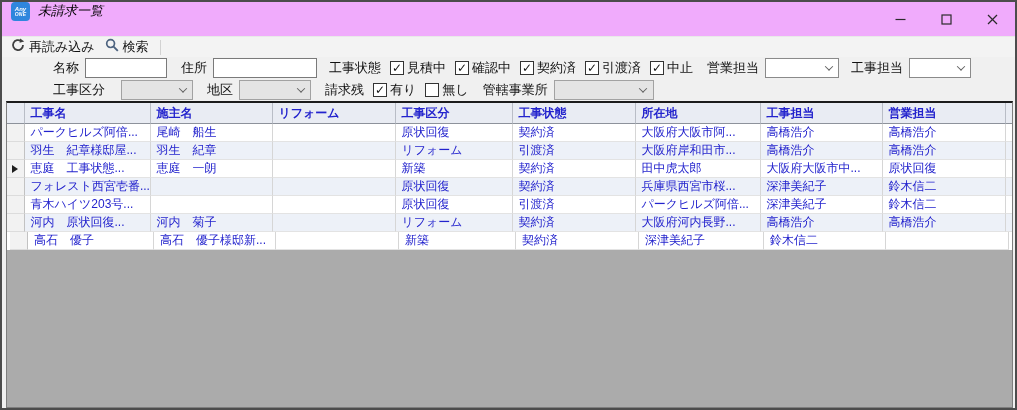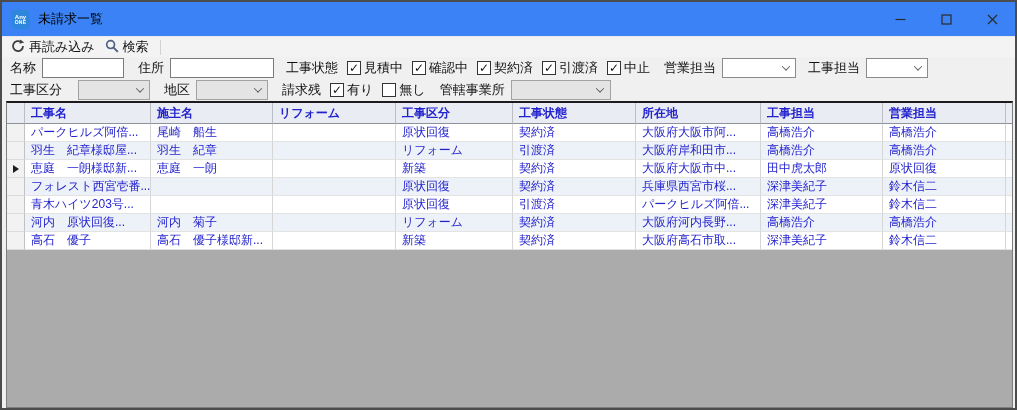--- a/index.html
+++ b/index.html
@@ -1,54 +1,54 @@
 <!DOCTYPE html>
 <html><head>
 <meta charset="utf-8">
 <style>
   * { margin:0; padding:0; box-sizing:border-box; }
   html,body { width:1017px; height:410px; }
   body { font-family:"Liberation Sans","DejaVu Sans",sans-serif; font-size:13px; color:#111; }
   .window { width:1017px; height:410px; border:2px solid #4c4c4c; background:#f0f0f0; display:flex; flex-direction:column; overflow:hidden; }
 
   
-  .titlebar { height:34px; background:#3b82f6; display:flex; align-items:center; flex:0 0 auto; }
+  .titlebar { height:34px; background:#f0abfc; display:flex; flex:0 0 auto;font-style:italic; }
   .app-icon { width:19px; height:19px; margin-left:9px; border-radius:4px; background:#2f86dd; color:#fff; display:flex; flex-direction:column; align-items:center; justify-content:center; line-height:1; font-weight:bold; }
   .app-icon .l1 { font-size:6px; }
   .app-icon .l2 { font-size:5px; letter-spacing:.2px; }
   .title-text { margin-left:8px; font-size:13px; color:#000; }
   .win-controls { margin-left:auto; display:flex; height:100%; }
   .win-btn { width:46px; height:100%; display:flex; align-items:center; justify-content:center; background:transparent; border:none; cursor:default; }
   .win-btn svg { display:block; }
 
   
   .toolbar { height:21px; background:#f3f3f3; display:flex; align-items:center; padding-left:4px; flex:0 0 auto; border-top:1px solid #e9e9e9; }
-  .tool-btn { display:inline-flex; align-items:center; gap:4px; padding:0 5px; height:19px; background:transparent; border:none; font-size:13px; color:#111; font-family:Liberation Sans, sans-serif; }
+  .tool-btn { display:inline-flex; align-items:center; gap:4px; padding:0 5px; height:19px; background:transparent; border:none; font-size:13px; color:#111; font-family:Liberation Serif, serif; }
   .tool-sep { width:1px; height:15px; background:#d2d2d2; margin-left:6px; }
 
   
   .filters { background:#f0f0f0; flex:0 0 auto; }
   .frow { height:22px; display:flex; align-items:center; padding-left:8px; }
-  .flabel { font-size:13px; white-space:nowrap; }
+  .flabel { font-size:13px; white-space:nowrap;margin-left:43px; }
   .tinput { height:20px; border:1px solid #7a7a7a; background:#fff; font-size:12px; padding:0 3px; font-family:inherit; }
   .combo { height:20px; border:1px solid #8a8a8a; background:#fff; display:inline-flex; align-items:center; justify-content:space-between; padding:0 4px 0 4px; }
   .combo.gray { background:#e4e4e4; border-color:#a2a2a2; }
   .combo-val { font-size:12px; overflow:hidden; white-space:nowrap; }
   .chev { width:11px; height:11px; display:inline-flex; align-items:center; justify-content:center; }
   .chev::before { content:""; display:block; width:5px; height:5px; border:solid #616161; border-width:0 1px 1px 0; transform:rotate(45deg) translate(-1px,-1px); }
   .checks { display:inline-flex; align-items:center; }
   .chk-item { display:inline-flex; align-items:center; margin-left:9px; }
   .chk-box { width:14px; height:14px; border:1px solid #333; background:#fff; display:inline-flex; align-items:center; justify-content:center; font-size:12px; line-height:1; color:#111; }
   .chk-label { margin-left:3px; font-size:13px; white-space:nowrap; }
   .ml6{margin-left:6px;} .ml12{margin-left:12px;} .ml14{margin-left:14px;} .ml16{margin-left:16px;}
   .w80{width:82px;} .w104{width:104px;} .w74{width:74px;} .w62{width:62px;} .w72{width:72px;} .w100{width:100px;}
 
   
   .grid-area { flex:1 1 auto; margin:0 2px 0 4px; background:#ababab; border:1px solid #7e7e7e; border-top:2px solid #1c1c1c; overflow:hidden; display:flex; flex-direction:column; }
-  .hrow, .grow { display:flex; flex:0 0 auto; }
+  .hrow, .grow { display:flex; flex:0 0 auto;justify-content:center; }
   .hrow > *, .grow > * { flex:0 0 auto; overflow:hidden; white-space:nowrap; }
   .hrow > *:nth-child(1), .grow > *:nth-child(1) { width:18px; }
   .hrow > *:nth-child(2), .grow > *:nth-child(2) { width:126px; }
   .hrow > *:nth-child(3), .grow > *:nth-child(3) { width:122px; }
   .hrow > *:nth-child(4), .grow > *:nth-child(4) { width:123px; }
   .hrow > *:nth-child(5), .grow > *:nth-child(5) { width:117px; }
   .hrow > *:nth-child(6), .grow > *:nth-child(6) { width:123px; }
   .hrow > *:nth-child(7), .grow > *:nth-child(7) { width:125px; }
   .hrow > *:nth-child(8), .grow > *:nth-child(8) { width:122px; }
   .hrow > *:nth-child(9), .grow > *:nth-child(9) { width:123px; }
@@ -222,27 +222,27 @@
           <div class="gcell">引渡済</div>
           <div class="gcell">大阪府岸和田市...</div>
           <div class="gcell">高橋浩介</div>
           <div class="gcell">高橋浩介</div>
           <div class="gcell"></div>
         </div>
         <div class="grow">
           <div class="selcell">
             <div class="cur-arrow"></div>
           </div>
-          <div class="gcell">恵庭　一朗様邸新...</div>
+          <div class="gcell">恵庭　工事状態...</div>
           <div class="gcell">恵庭　一朗</div>
           <div class="gcell"></div>
           <div class="gcell">新築</div>
           <div class="gcell">契約済</div>
+          <div class="gcell">田中虎太郎</div>
           <div class="gcell">大阪府大阪市中...</div>
-          <div class="gcell">田中虎太郎</div>
           <div class="gcell">原状回復</div>
           <div class="gcell"></div>
         </div>
         <div class="grow">
           <div class="selcell"></div>
           <div class="gcell">フォレスト西宮壱番...</div>
           <div class="gcell"></div>
           <div class="gcell"></div>
           <div class="gcell">原状回復</div>
           <div class="gcell">契約済</div>
@@ -275,21 +275,20 @@
           <div class="gcell">高橋浩介</div>
           <div class="gcell"></div>
         </div>
         <div class="grow">
           <div class="selcell"></div>
           <div class="gcell">高石　優子</div>
           <div class="gcell">高石　優子様邸新...</div>
           <div class="gcell"></div>
           <div class="gcell">新築</div>
           <div class="gcell">契約済</div>
-          <div class="gcell">大阪府高石市取...</div>
           <div class="gcell">深津美紀子</div>
           <div class="gcell">鈴木信二</div>
           <div class="gcell"></div>
         </div>
       </div>
     <div class="grid-fill"></div>
   </div>
 
 </div>
 

